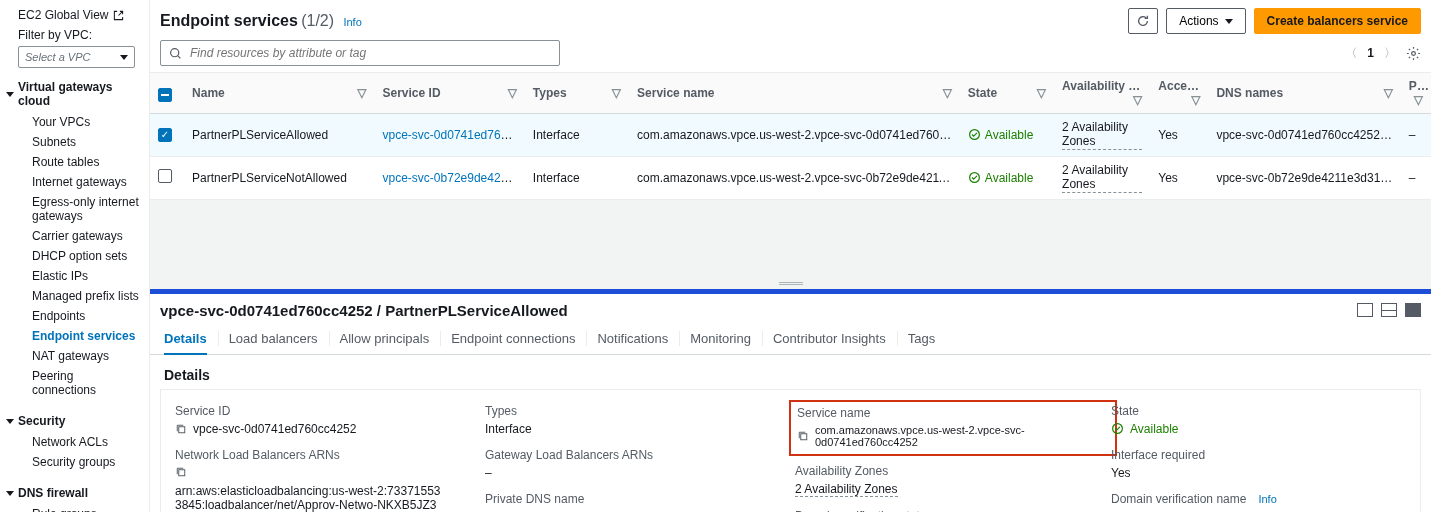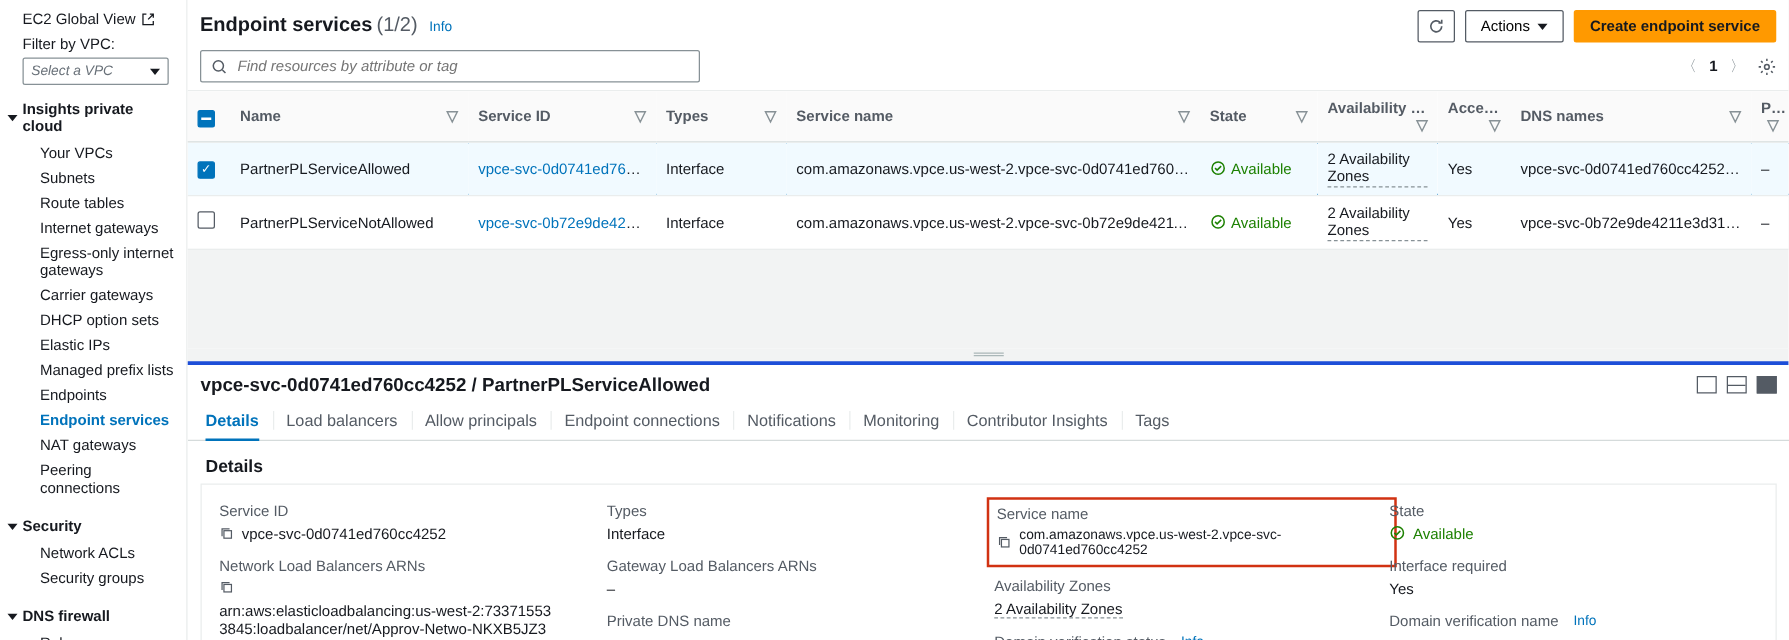--- a/index.html
+++ b/index.html
@@ -64,21 +64,21 @@
   .status-icon { width: 13px; height: 13px; color: #1d8102; }
   .az-txt { border-bottom: 1px dashed #879196; }
 
   .table-filler { height: 80px; background: #f2f3f3; border-top: 1px solid #eaeded; }
 
   
   .split-handle { height: 10px; display: flex; align-items: center; justify-content: center; cursor: row-resize; }
   .split-handle span { width: 24px; height: 3px; border-top: 1px solid #aab7b8; border-bottom: 1px solid #aab7b8; }
 
   
-  .details-panel { background: #fff; flex: 1; overflow: auto; border-top: 3px solid #1d4ed8; }
+  .details-panel { background: #fff; flex: 1; overflow: auto; border-top: 5px solid #1d4ed8; }
   .dp-header { display: flex; align-items: center; justify-content: space-between; padding: 8px 10px 0 10px; }
   .dp-title { font-size: 15px; font-weight: 700; }
   .dp-icons { display: flex; gap: 8px; }
   .dp-icons .ibox { width: 16px; height: 14px; border: 1.5px solid #545b64; cursor: pointer; }
   .ibox.split::after { content: ""; display: block; height: 50%; border-bottom: 1.5px solid #545b64; }
   .ibox.full { background: #545b64; }
 
   .tabs { display: flex; gap: 22px; padding: 8px 14px 0 14px; border-bottom: 1px solid #d5dbdb; font-size: 13px; }
   .tab { padding: 4px 0 8px 0; color: #545b64; cursor: pointer; position: relative; }
   .tab.active { color: #0073bb; font-weight: 700; }
@@ -106,21 +106,21 @@
   </div>
   <div class="sb-filter-label">Filter by VPC:</div>
   <div class="sb-select">
     <span>Select a VPC</span>
     <span class="caret-down"></span>
   </div>
   <div id="sb-sections">
       <div class="sb-section">
         <div class="sb-section-header">
           <span class="sb-caret"></span>
-          <span>Insights private cloud</span>
+          <span>Virtual gateways cloud</span>
         </div>
         <div class="sb-items">
           <div class="sb-item">Your VPCs</div>
           <div class="sb-item">Subnets</div>
           <div class="sb-item">Route tables</div>
           <div class="sb-item">Internet gateways</div>
           <div class="sb-item">Egress-only internet gateways</div>
           <div class="sb-item">Carrier gateways</div>
           <div class="sb-item">DHCP option sets</div>
           <div class="sb-item">Elastic IPs</div>
@@ -165,21 +165,21 @@
       <div class="header-actions">
         <button class="btn icon-only icon-refresh">
           <svg viewBox="0 0 16 16" fill="none" stroke="#545b64" stroke-width="1.5">
               <path d="M13 8a5 5 0 1 1-1.5-3.5M13 2v3h-3"></path>
             </svg>
         </button>
         <button class="btn">
           <span>Actions</span>
           <span class="caret-down"></span>
         </button>
-        <button class="btn primary">Create endpoint service</button>
+        <button class="btn primary">Create balancers service</button>
       </div>
     </div>
     <div class="header-row" style="padding-top:0;">
       <div class="search-row" style="padding:0;">
         <div class="search-box">
           <svg class="search-icon" viewBox="0 0 16 16" fill="none" stroke="currentColor" stroke-width="1.5">
               <circle cx="7" cy="7" r="5"></circle>
               <path d="M11 11l3 3"></path>
             </svg>
           <input placeholder="Find resources by attribute or tag" style="">

